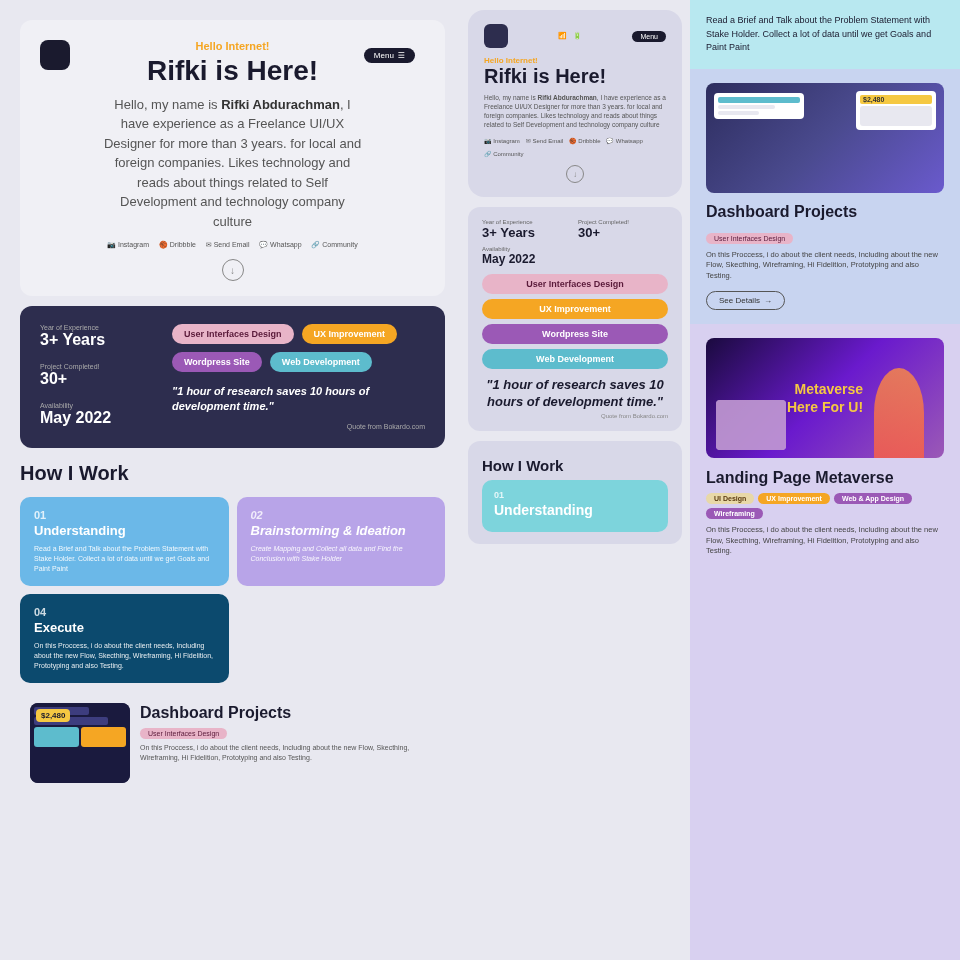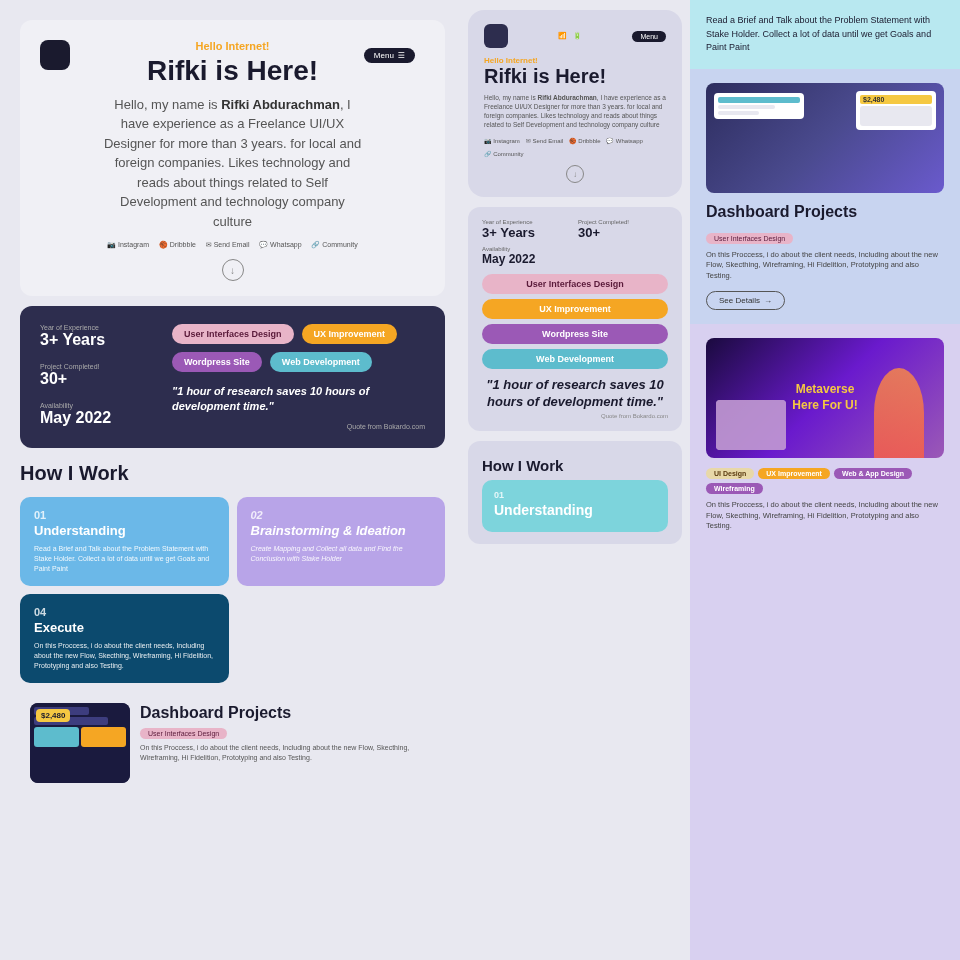--- a/index.html
+++ b/index.html
@@ -305,23 +305,23 @@
       border-radius: 8px;
       margin-bottom: 10px;
       position: relative;
       overflow: hidden;
       display: flex;
       align-items: center;
       justify-content: center;
     }
     .mv-img-text {
       color: white;
-      font-size: 12px;
+      font-size: 14px;
       font-weight: 800;
-      text-align: center;
+      text-align: right;
       line-height: 1.3;
     }
     .mv-img-text span { color: #f5c842; }
     .mv-title { font-size: 16px; font-weight: 800; color: #1a1a2e; margin-bottom: 6px; line-height: 1.2; }
     .mv-tags { display: flex; gap: 4px; flex-wrap: wrap; margin-bottom: 6px; }
     .mv-tag { border-radius: 10px; padding: 2px 8px; font-size: 7px; font-weight: 600; }
     .mv-tag.ui { background: #e8d8a8; color: #5a3a10; }
     .mv-tag.ux { background: #f5a623; color: white; }
     .mv-tag.web { background: #9b59b6; color: white; }
     .mv-desc { font-size: 7.5px; color: #444; line-height: 1.4; }
@@ -554,20 +554,21 @@
             <span style="color:#f5c842;">Here For U!</span>
           </div>
         </div>
 
         <div style="position:absolute;right:20px;bottom:0;width:50px;height:90px;background:linear-gradient(180deg,#ff8c42,#ff6040);border-radius:50% 50% 0 0;opacity:0.8;"></div>
 
         <div style="position:absolute;left:10px;bottom:8px;width:70px;height:50px;background:#fff;border-radius:4px;opacity:0.9;">
           <div style="background:#9b59b6;height:100%;border-radius:4px;opacity:0.6;"></div>
         </div>
       </div>
+      <div class="mv-title">Landing Page Metaverse</div>
       <div class="mv-tags">
         <span class="mv-tag ui">UI Design</span>
         <span class="mv-tag ux">UX Improvement</span>
         <span class="mv-tag web">Web &amp; App Design</span>
         <span class="mv-tag web">Wireframing</span>
       </div>
       <div class="mv-desc">On this Proccess, i do about the client needs, Including about the new Flow, Skecthing, Wireframing, Hi Fidelition, Prototyping and also Testing.</div>
     </div>
 
   </div>

